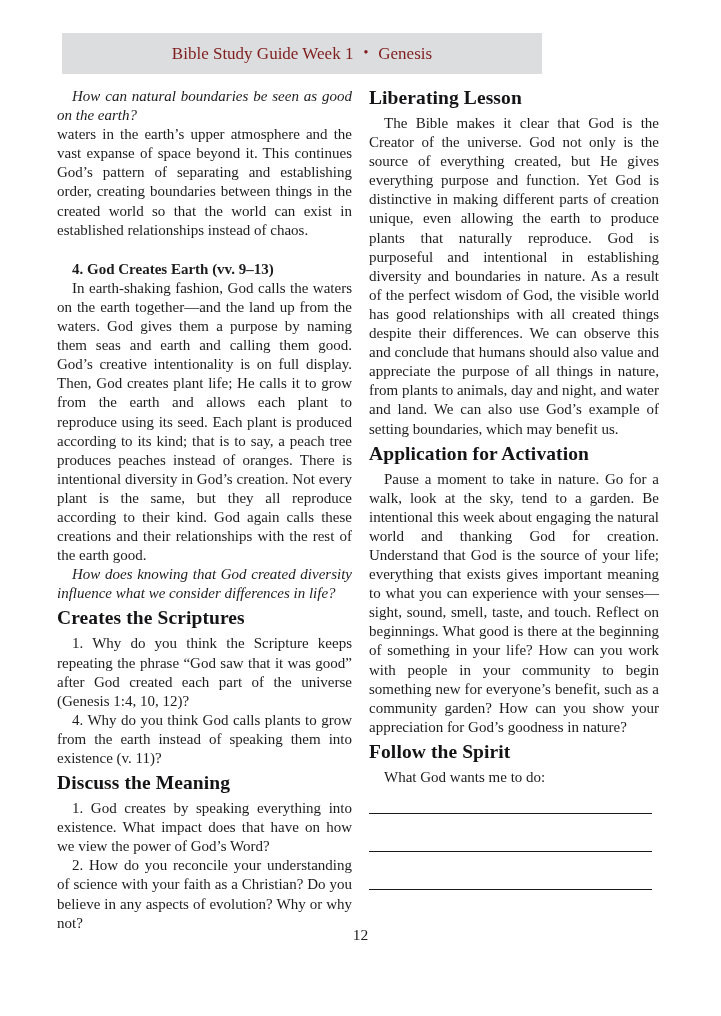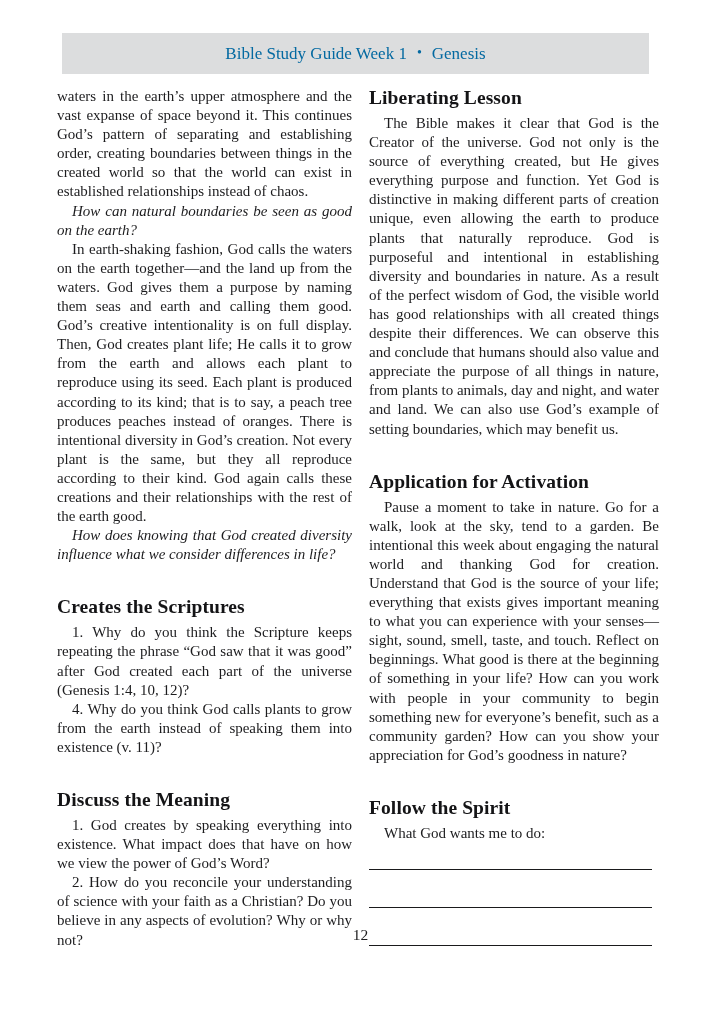--- a/index.html
+++ b/index.html
@@ -10,28 +10,28 @@
     height: 1016px;
     background: #ffffff;
     font-family: "Liberation Serif", "DejaVu Serif", serif;
     color: #1c1c1e;
     overflow: hidden;
   }
   .banner {
     position: absolute;
     left: 62px;
     top: 33px;
-    width: 587px;
+    width: 480px;
     height: 41px;
     background: #dcddde;
     display: flex;
     align-items: center;
     justify-content: center;
     font-size: 17px;
-    color: #0369a1;
+    color: #7f1d1d;
   }
   .banner .sep { margin: 0 10px; font-size: 14px; position: relative; top: -1px; }
   .columns {
     position: absolute;
     left: 57px;
     top: 87px;
     width: 602px;
     display: flex;
     gap: 17px;
   }
@@ -50,21 +50,21 @@
     font-weight: bold;
     text-indent: 15px;
     margin-top: 20px;
     font-size: 15px;
     line-height: 19.1px;
   }
   h2.section {
     font-size: 19.5px;
     font-weight: bold;
     color: #141416;
-    margin-top: 32px;
+    margin-top: 4px;
     margin-bottom: 5px;
     letter-spacing: 0.1px;
   }
   h2.first { margin-top: 0; font-family: Liberation Serif, serif; }
   .write-lines { width: 283px; }
   .write-line {
     border-bottom: 1.5px solid #1a1a1c;
     height: 38px;
   }
   .write-line.one { height: 27px; }
@@ -85,22 +85,23 @@
 
   <header class="banner">
     <span>Bible Study Guide Week 1</span>
     <span class="sep">•</span>
     <span>Genesis</span>
   </header>
 
   <div class="columns">
 
     <div class="col-left">
+      <p class="body italic indent">How can natural boundaries be seen as good on the earth?</p>
       <p class="body noindent">waters in the earth’s upper atmosphere and the vast expanse of space beyond it. This continues God’s pattern of separating and establishing order, creating boundaries between things in the created world so that the world can exist in established relationships instead of chaos.</p>
-      <p class="body italic indent">How can natural boundaries be seen as good on the earth?</p>
+      <p class="subhead">4. God Creates Earth (vv. 9–13)</p>
       <p class="body indent">In earth-shaking fashion, God calls the waters on the earth together—and the land up from the waters. God gives them a purpose by naming them seas and earth and calling them good. God’s creative intentionality is on full display. Then, God creates plant life; He calls it to grow from the earth and allows each plant to reproduce using its seed. Each plant is produced according to its kind; that is to say, a peach tree produces peaches instead of oranges. There is intentional diversity in God’s creation. Not every plant is the same, but they all reproduce according to their kind. God again calls these creations and their relationships with the rest of the earth good.</p>
       <p class="body italic indent">How does knowing that God created diversity influence what we consider differences in life?</p>
       <h2 class="section">Creates the Scriptures</h2>
       <p class="body indent">1. Why do you think the Scripture keeps repeating the phrase “God saw that it was good” after God created each part of the universe (Genesis 1:4, 10, 12)?</p>
       <p class="body indent">4. Why do you think God calls plants to grow from the earth instead of speaking them into existence (v. 11)?</p>
       <h2 class="section">Discuss the Meaning</h2>
       <p class="body indent">1. God creates by speaking everything into existence. What impact does that have on how we view the power of God’s Word?</p>
       <p class="body indent">2. How do you reconcile your understanding of science with your faith as a Christian? Do you believe in any aspects of evolution? Why or why not?</p>
     </div>
 

